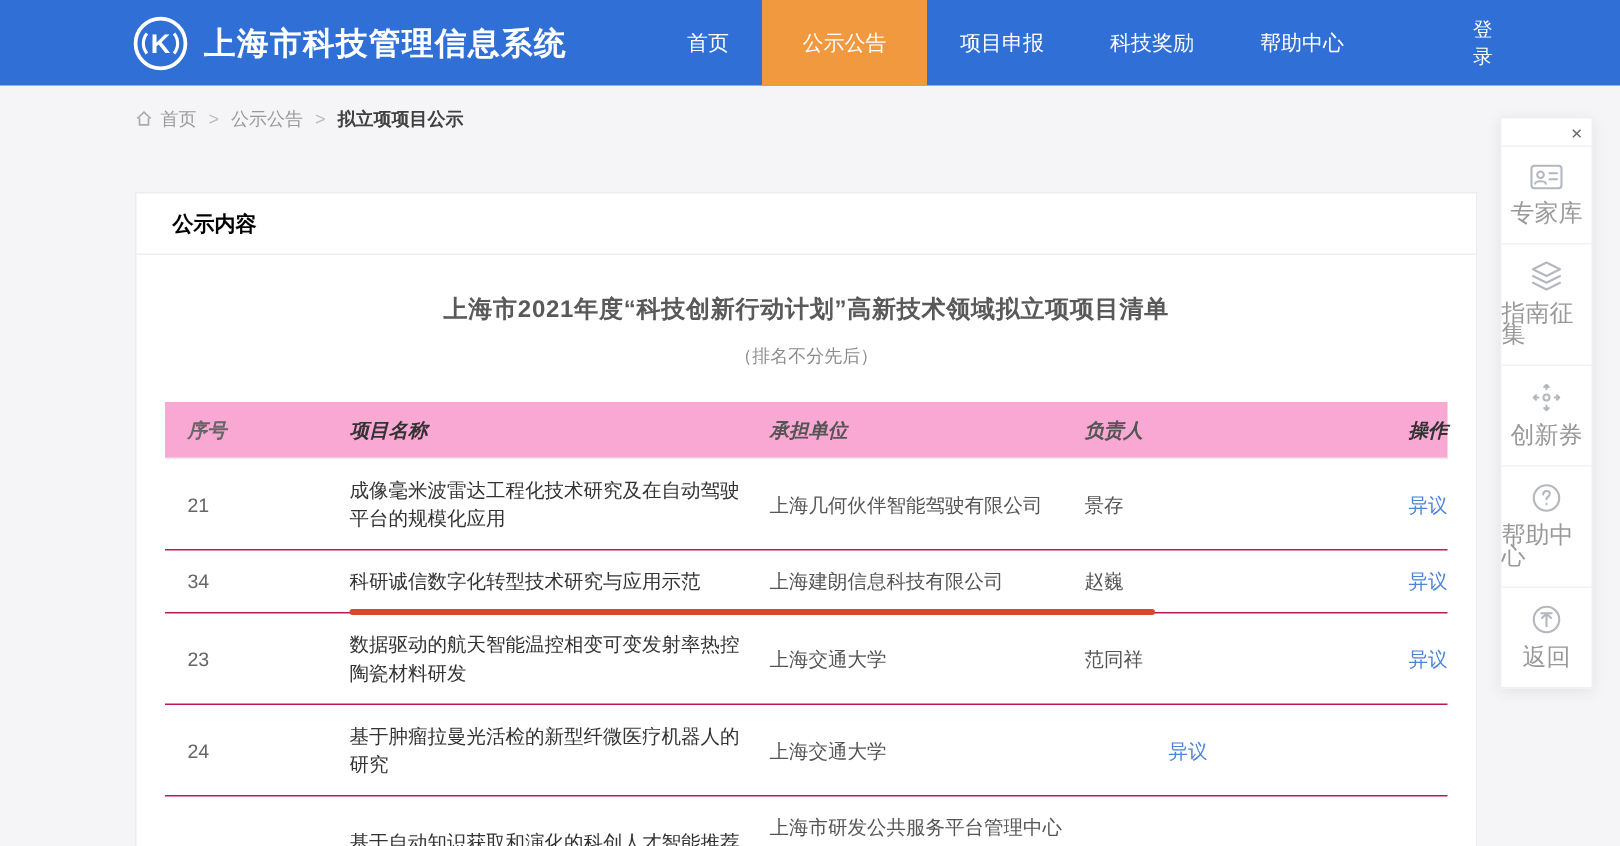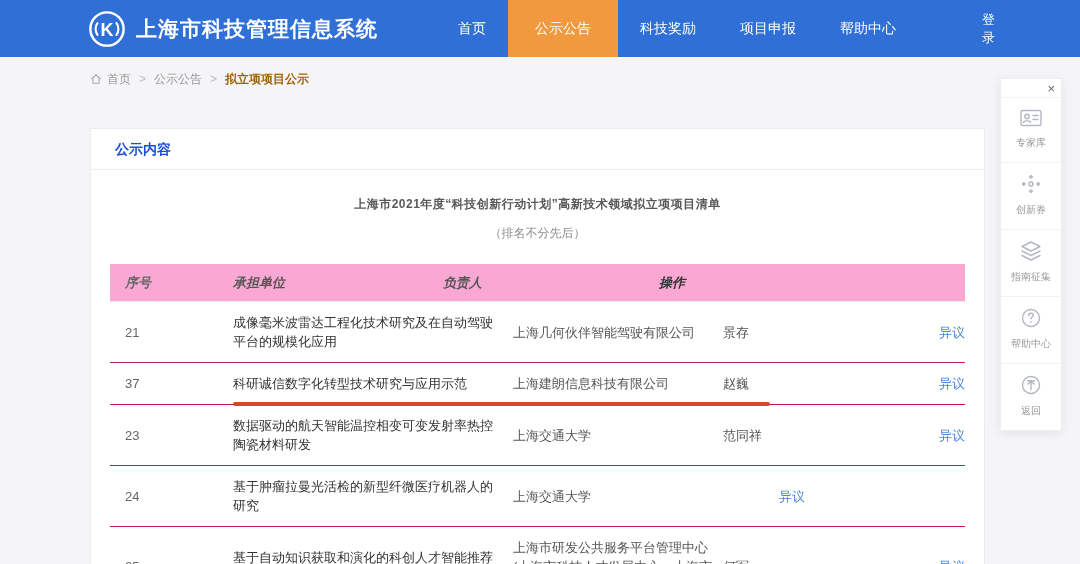--- a/index.html
+++ b/index.html
@@ -29,35 +29,35 @@
     display:flex; align-items:center; margin-left:64px; margin-right:95px;
     color:#fff; font-size:13px; cursor:pointer;
   }
 
   
   .breadcrumb {
     height:44px; display:flex; align-items:center; padding-left:90px;
     font-size:12px; color:#999;
   }
   .crumb { cursor:pointer; }
-  .crumb.current { color:#a16207; font-weight:bold; cursor:default; }
+  .crumb.current { color:#404040; font-weight:bold; cursor:default; }
   .crumb-sep { margin:0 8px; color:#bbb; }
   .home-icon { margin-right:5px; display:inline-flex; vertical-align:-2px; }
 
   
   .card {
     position:absolute; left:90px; top:128px; width:895px; height:600px;
     background:#fff; border:1px solid #ececee; border-bottom:none;
   }
   .card-header {
     height:41px; line-height:41px; padding-left:24px; font-size:14px;
-    font-weight:bold; color:#1d4ed8; border-bottom:1px solid #eee;
+    font-weight:bold; color:#000000; border-bottom:1px solid #eee;
   }
   .doc-title {
-    margin-top:26px; text-align:center; font-size:12px; font-weight:bold;
+    margin-top:26px; text-align:center; font-size:16px; font-weight:bold;
     color:#595959; letter-spacing:0.5px;
   }
   .doc-subtitle { margin-top:12px; text-align:center; font-size:12px; color:#8c8c8c; }
 
   
   .table { margin:22px 20px 0 19px; width:855px; font-size:13px; }
   .t-row { display:flex; align-items:center; border-bottom:1px solid #be185d; position:relative; }
   .t-head { background:#f9a8d4; border-bottom:1px solid #ebebeb; font-weight:bold; color:#333;font-style:italic; }
   .t-head .cell { padding-top:9px; padding-bottom:9px; }
   .cell { padding:11px 10px 11px 0; line-height:19px; }
@@ -82,41 +82,41 @@
   .panel-close {
     position:absolute; top:3px; right:6px; font-size:13px; color:#666;
     cursor:pointer; line-height:14px;
   }
   .panel-item {
     display:flex; flex-direction:column; align-items:center; cursor:pointer;
     padding:10px 0 12px 0; border-top:1px solid #f2f2f2;
   }
   .panel-item:first-of-type { border-top:none; }
   .panel-item .p-icon { margin-bottom:8px; display:flex; }
-  .panel-item .p-label { font-size:10px; color:#999; text-align:right; line-height:14px; }
+  .panel-item .p-label { font-size:16px; color:#999; text-align:left; line-height:14px; }
   .icon-stroke { stroke:#b3b7bf; fill:none; stroke-width:1.4; stroke-linecap:round; stroke-linejoin:round; }
 </style>
 </head>
 <body>
 
 <div class="navbar">
   <div class="brand">
     <svg class="brand-logo" viewBox="0 0 40 40">
       <circle cx="20" cy="20" r="17.5" fill="none" stroke="#fff" stroke-width="2.6"></circle>
       <path d="M10.5 13 a11 11 0 0 0 0 14" fill="none" stroke="#fff" stroke-width="2.2"></path>
       <path d="M29.5 13 a11 11 0 0 1 0 14" fill="none" stroke="#fff" stroke-width="2.2"></path>
       <text x="20" y="27" text-anchor="middle" font-size="19" font-weight="bold" fill="#fff" font-family="Liberation Sans, sans-serif">K</text>
     </svg>
     <span class="brand-title">上海市科技管理信息系统</span>
   </div>
   <div class="nav-menu">
     <div class="nav-item">首页</div>
     <div class="nav-item active">公示公告</div>
+    <div class="nav-item">项目申报</div>
     <div class="nav-item">科技奖励</div>
-    <div class="nav-item">项目申报</div>
     <div class="nav-item">帮助中心</div>
   </div>
   <div class="nav-login">登录</div>
 </div>
 
 <div class="breadcrumb">
   <span class="home-icon">
     <svg width="12" height="12" viewBox="0 0 12 12">
         <path d="M1.5 6 L6 1.8 L10.5 6 M3 5.5 V10.2 H9 V5.5" fill="none" stroke="#aaa" stroke-width="1.1"></path>
       </svg>
@@ -129,35 +129,36 @@
 </div>
 
 <div class="card">
   <div class="card-header">公示内容</div>
   <div class="doc-title">上海市2021年度“科技创新行动计划”高新技术领域拟立项项目清单</div>
   <div class="doc-subtitle">（排名不分先后）</div>
 
   <div class="table">
     <div class="t-row t-head">
       <div class="cell c-no">序号</div>
+      <div class="cell c-proj">项目名称</div>
       <div class="cell c-org">承担单位</div>
       <div class="cell c-leader">负责人</div>
       <div class="cell c-act">操作</div>
     </div>
 
     <div class="t-row">
       <div class="cell c-no">21</div>
       <div class="cell c-proj">成像毫米波雷达工程化技术研究及在自动驾驶平台的规模化应用</div>
       <div class="cell c-org">上海几何伙伴智能驾驶有限公司</div>
       <div class="cell c-leader">景存</div>
       <div class="cell c-act"><span class="objection-link">异议</span></div>
     </div>
 
     <div class="t-row">
-      <div class="cell c-no">37</div>
+      <div class="cell c-no">34</div>
       <div class="cell c-proj">科研诚信数字化转型技术研究与应用示范</div>
       <div class="cell c-org">上海建朗信息科技有限公司</div>
       <div class="cell c-leader">赵巍</div>
       <div class="cell c-act"><span class="objection-link">异议</span></div>
       <div class="red-underline"></div>
     </div>
 
     <div class="t-row">
       <div class="cell c-no">23</div>
       <div class="cell c-proj">数据驱动的航天智能温控相变可变发射率热控陶瓷材料研发</div>
@@ -194,44 +195,44 @@
         <path d="M4.5 14.5 c0-2.2 7-2.2 7 0" class="icon-stroke"></path>
         <line x1="14" y1="7.5" x2="19" y2="7.5" class="icon-stroke"></line>
         <line x1="14" y1="11.5" x2="19" y2="11.5" class="icon-stroke"></line>
       </svg>
     </span>
     <span class="p-label">专家库</span>
   </div>
 
   <div class="panel-item">
     <span class="p-icon">
+      <svg width="24" height="22" viewBox="0 0 24 22">
+        <path d="M12 2 L21 6.5 L12 11 L3 6.5 Z" class="icon-stroke"></path>
+        <path d="M3 11 L12 15.5 L21 11" class="icon-stroke"></path>
+        <path d="M3 15.5 L12 20 L21 15.5" class="icon-stroke"></path>
+      </svg>
+    </span>
+    <span class="p-label">指南征集</span>
+  </div>
+
+  <div class="panel-item">
+    <span class="p-icon">
       <svg width="22" height="22" viewBox="0 0 22 22">
         <circle cx="11" cy="11" r="2" class="icon-stroke"></circle>
         <path d="M11 5.5 L11 2.5 M9.5 4 L11 2.5 L12.5 4" class="icon-stroke"></path>
         <path d="M11 16.5 L11 19.5 M9.5 18 L11 19.5 L12.5 18" class="icon-stroke"></path>
         <path d="M5.5 11 L2.5 11 M4 9.5 L2.5 11 L4 12.5" class="icon-stroke"></path>
         <path d="M16.5 11 L19.5 11 M18 9.5 L19.5 11 L18 12.5" class="icon-stroke"></path>
       </svg>
     </span>
     <span class="p-label">创新券</span>
   </div>
 
   <div class="panel-item">
     <span class="p-icon">
-      <svg width="24" height="22" viewBox="0 0 24 22">
-        <path d="M12 2 L21 6.5 L12 11 L3 6.5 Z" class="icon-stroke"></path>
-        <path d="M3 11 L12 15.5 L21 11" class="icon-stroke"></path>
-        <path d="M3 15.5 L12 20 L21 15.5" class="icon-stroke"></path>
-      </svg>
-    </span>
-    <span class="p-label">指南征集</span>
-  </div>
-
-  <div class="panel-item">
-    <span class="p-icon">
       <svg width="22" height="22" viewBox="0 0 22 22">
         <circle cx="11" cy="11" r="8.5" class="icon-stroke"></circle>
         <path d="M8.8 8.6 c0-3 4.4-3 4.4-0.4 c0 1.8-2.2 1.9-2.2 3.6" class="icon-stroke"></path>
         <line x1="11" y1="14.8" x2="11" y2="15.2" class="icon-stroke" stroke-width="1.8"></line>
       </svg>
     </span>
     <span class="p-label">帮助中心</span>
   </div>
 
   <div class="panel-item">

